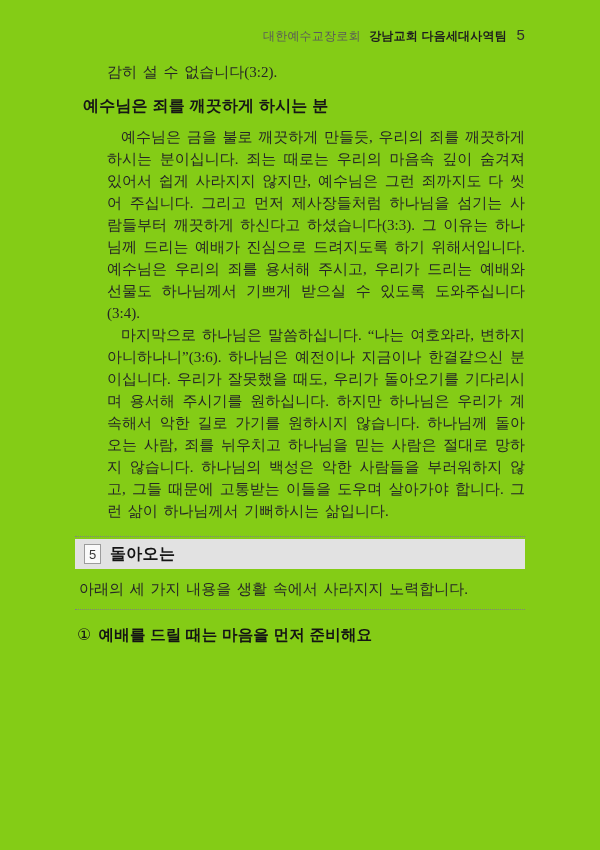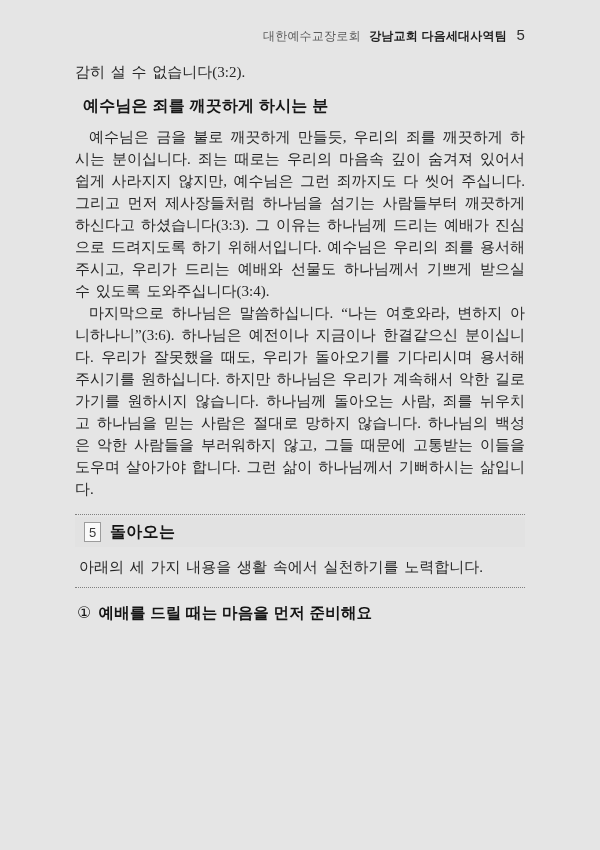--- a/index.html
+++ b/index.html
@@ -1,21 +1,21 @@
 <!DOCTYPE html>
 <html><head>
 <meta charset="utf-8">
 <style>
   * { margin: 0; padding: 0; box-sizing: border-box; }
   html, body { background: #ffffff; }
   .page {
     position: relative;
     width: 600px;
     height: 850px;
-    background: #e5e5e5;
+    background: #84cc16;
     font-family: "Liberation Serif", "DejaVu Serif", serif;
     color: #2a2a2a;
     padding: 26px 75px 0 75px;
     overflow: hidden;
   }
   
   .header {
     text-align: right;
     font-family: "Liberation Sans", "DejaVu Sans", sans-serif;
     font-size: 12px;
@@ -30,20 +30,21 @@
     color: #2e2e2e;
     margin-left: 6px;
   }
   
   .body-text {
     font-size: 15px;
     line-height: 22px;
     text-align: justify;
     word-spacing: 2px;
     color: #262626;
+    margin-left: 32px;
   }
   .indent { text-indent: 14px; }
   .intro { margin-bottom: 8px; }
   
   .sec-heading {
     font-family: "Liberation Sans", "DejaVu Sans", sans-serif;
     font-size: 16px;
     font-weight: 700;
     color: #161616;
     margin: 13px 0 9px 8px;
@@ -124,21 +125,21 @@
 
 
   <p class="body-text indent">마지막으로 하나님은 말씀하십니다. “나는 여호와라, 변하지 아니하나니”(3:6). 하나님은 예전이나 지금이나 한결같으신 분이십니다. 우리가 잘못했을 때도, 우리가 돌아오기를 기다리시며 용서해 주시기를 원하십니다. 하지만 하나님은 우리가 계속해서 악한 길로 가기를 원하시지 않습니다. 하나님께 돌아오는 사람, 죄를 뉘우치고 하나님을 믿는 사람은 절대로 망하지 않습니다. 하나님의 백성은 악한 사람들을 부러워하지 않고, 그들 때문에 고통받는 이들을 도우며 살아가야 합니다. 그런 삶이 하나님께서 기뻐하시는 삶입니다.</p>
 
   <div class="app-block">
     <div class="dotted-line"></div>
     <div class="banner">
       <span class="num-box">5</span>
       <span class="banner-title">돌아오는</span>
     </div>
-    <p class="app-desc">아래의 세 가지 내용을 생활 속에서 실천하기를 노력합니다.</p>
+    <p class="app-desc">아래의 세 가지 내용을 생활 속에서 사라지지 노력합니다.</p>
     <div class="dotted-line"></div>
   </div>
 
   <div class="app-item">
     <h3 class="item-heading">
       <span class="marker">①</span><span>예배를 드릴 때는 마음을 먼저 준비해요</span>
     </h3>
 
   </div>
 

